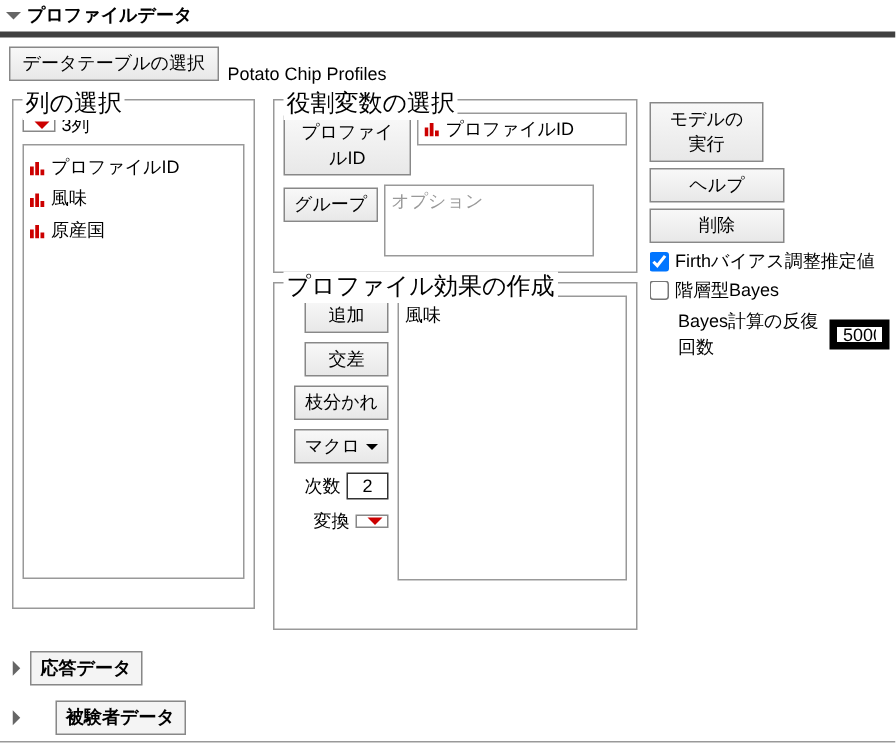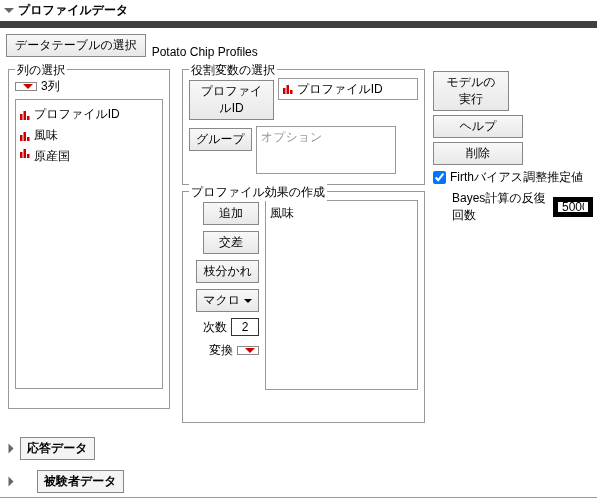--- a/index.html
+++ b/index.html
@@ -1,40 +1,40 @@
 <!DOCTYPE html>
 <html><head>
 <meta charset="utf-8">
 <style>
 * { box-sizing: border-box; margin: 0; padding: 0; font-family: "MS PGothic", "Meiryo", sans-serif; font-size: 12px; }
 body { background: #fff; width: 597px; height: 500px; color: #000; }
 .section-header {
   display: flex; align-items: center; gap: 4px;
-  border-bottom: 7px solid #404040; padding: 2px 4px; font-weight: bold;
+  border-bottom: 4px solid #404040; padding: 2px 4px; font-weight: bold;
   font-size: 14px;
 }
 .section-header.sub { border: none; margin-top: 6px; }
 .disclosure {
   width: 0; height: 0; display: inline-block;
   border-top: 5px solid #666; border-left: 5px solid transparent; border-right: 5px solid transparent;
   transform: rotate(0deg);
 }
 .disclosure.right { transform: rotate(-90deg); }
 .btn {
   background: linear-gradient(#f8f8f8,#e8e8e8);
   border: 1px solid #888; padding: 2px 8px; font-size: 12px;
   display:inline-block; cursor:pointer; margin: 2px 0;
   min-width: 72px; text-align:center;
 }
 .btn.small { min-width: 56px; padding:2px 6px; }
 .fieldset {
   border: 1px solid #999; margin: 6px 4px; padding: 8px 6px 6px 6px; position:relative;
 }
 .fieldset > .legend {
-  position:absolute; top:-8px; left:6px; background:#fff; padding:0 2px; font-size:12px;text-align:right;
+  position:absolute; top:-8px; left:6px; background:#fff; padding:0 2px; font-size:16px;text-align:right;
 }
 .listbox {
   border:1px solid #999; background:#fff; padding:4px; overflow:auto;
 }
 .col-icon {
   display:inline-block; width:10px; height:10px; margin-right:4px;
 }
 .col-icon svg { width:10px; height:10px; display:block; }
 .top-row { display:flex; align-items:flex-end; gap:6px; padding:4px 6px; }
 .main { display:flex; padding:0 4px; gap:4px; }
@@ -108,21 +108,21 @@
         <div style="padding:2px 0;display:flex;align-items:center;">
           <span class="col-icon">
               <svg viewBox="0 0 10 10">
                 <rect x="0" y="4" width="2.5" height="6" fill="#c00"></rect>
                 <rect x="3.5" y="1" width="2.5" height="9" fill="#c00"></rect>
                 <rect x="7" y="6" width="2.5" height="4" fill="#c00"></rect>
               </svg>
             </span>
           <span>風味</span>
         </div>
-        <div style="padding:2px 0;display:flex;">
+        <div style="padding:2px 0;display:flex;align-items:center;">
           <span class="col-icon">
               <svg viewBox="0 0 10 10">
                 <rect x="0" y="4" width="2.5" height="6" fill="#c00"></rect>
                 <rect x="3.5" y="1" width="2.5" height="9" fill="#c00"></rect>
                 <rect x="7" y="6" width="2.5" height="4" fill="#c00"></rect>
               </svg>
             </span>
           <span>原産国</span>
         </div>
       </div>
@@ -183,20 +183,24 @@
   </div>
 
   <div class="right-col">
     <button class="btn" style="width:76px;">モデルの実行</button><br>
     <button class="btn" style="width:90px;">ヘルプ</button><br>
     <button class="btn" style="width:90px;">削除</button>
     <div class="check">
       <input type="checkbox" checked="" style="">
       <span>Firthバイアス調整推定値</span>
     </div>
+    <div class="check">
+      <input type="checkbox" style="">
+      <span>階層型Bayes</span>
+    </div>
     <div class="spinrow">
       <span>Bayes計算の反復回数</span>
       <input class="spin" value="5000" style="">
     </div>
   </div>
 </div>
 
 <div class="section-header sub" style="padding-left:6px;">
   <span class="disclosure right"></span>
   <span style="border:1px solid #888;padding:2px 6px;background:#f4f4f4;">応答データ</span>

